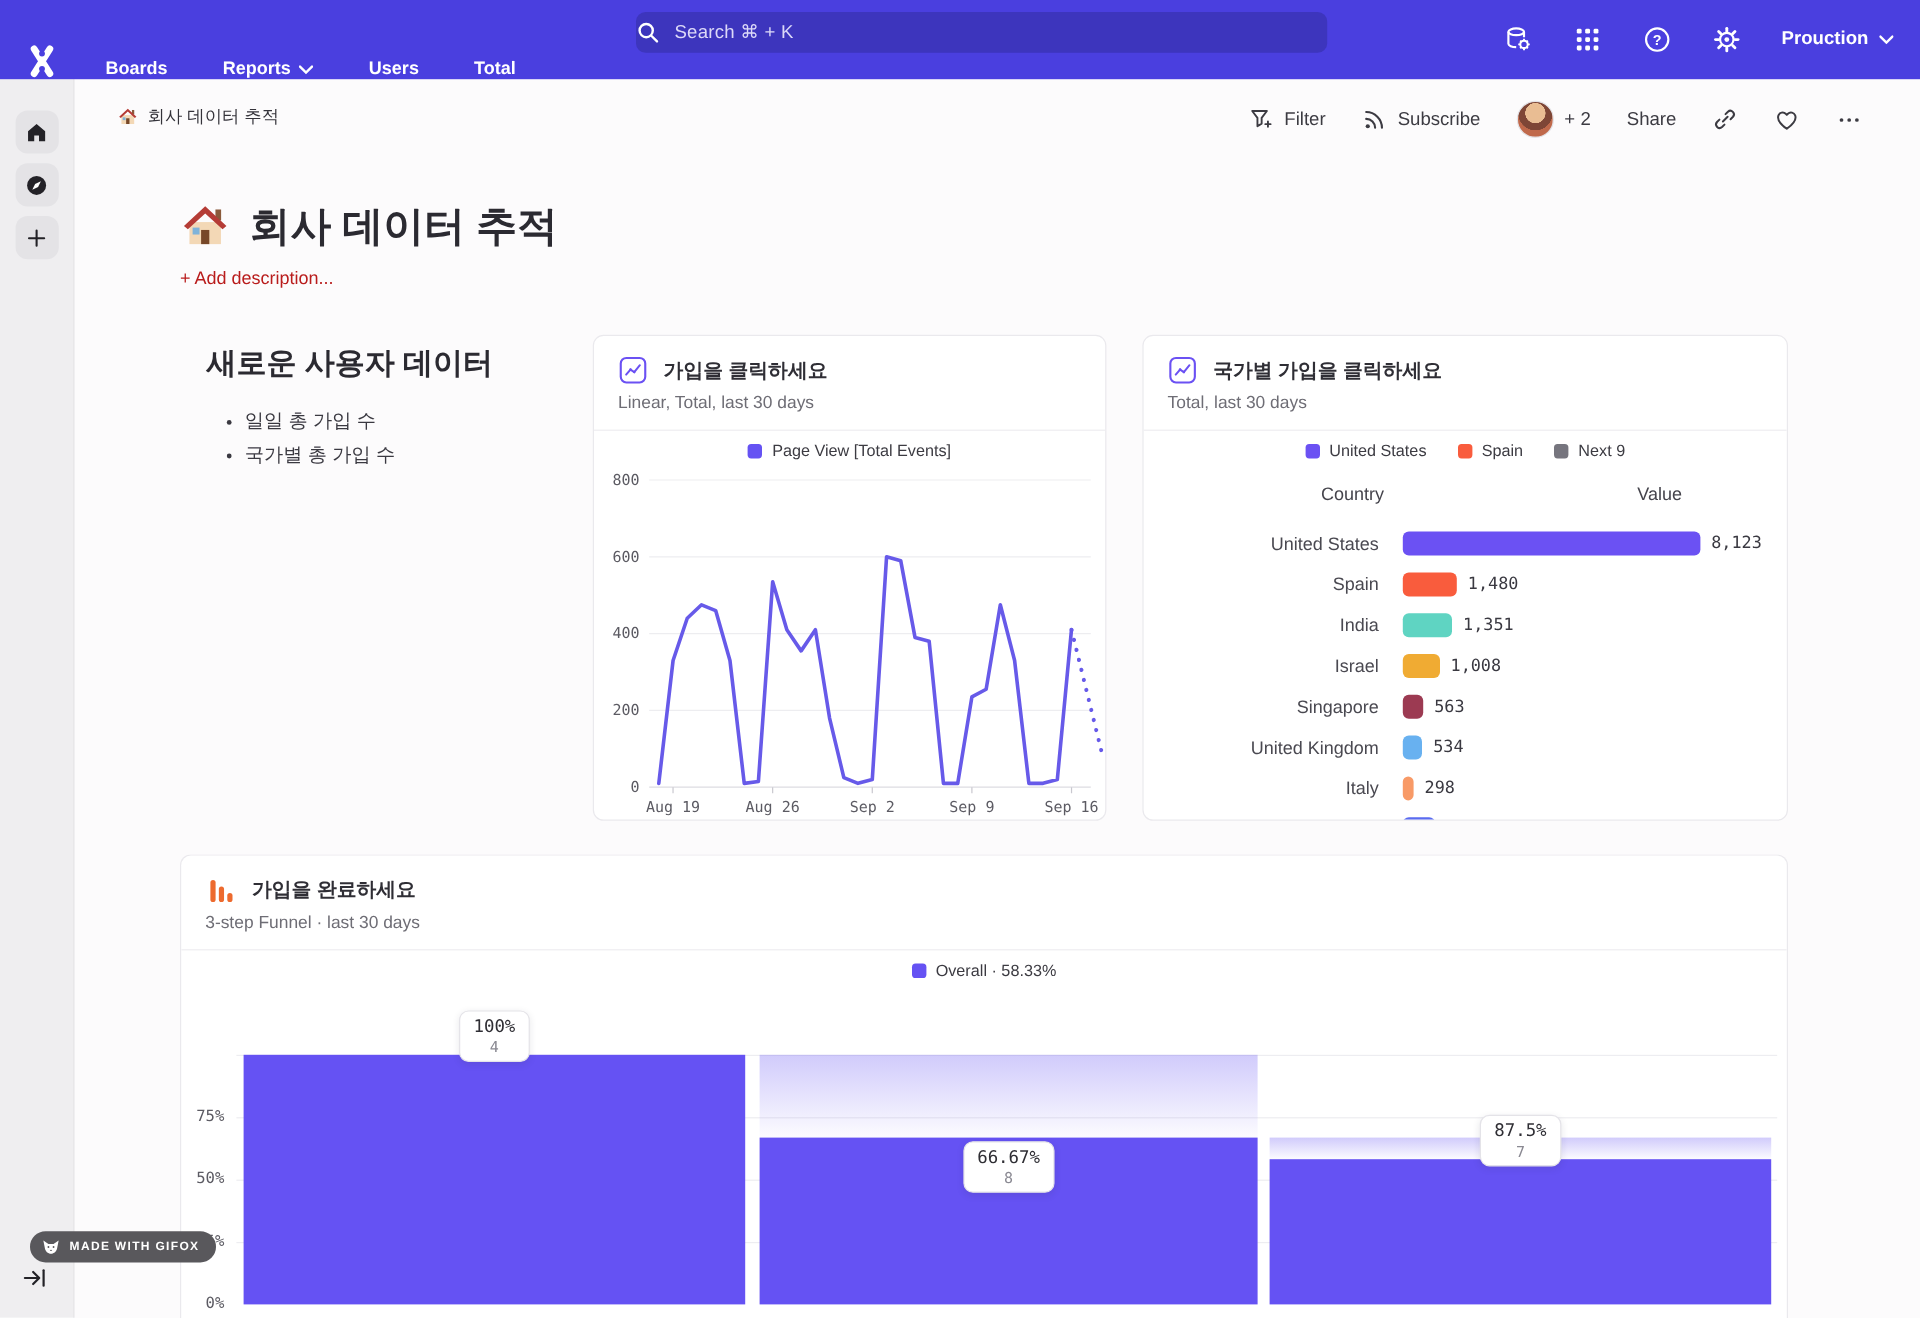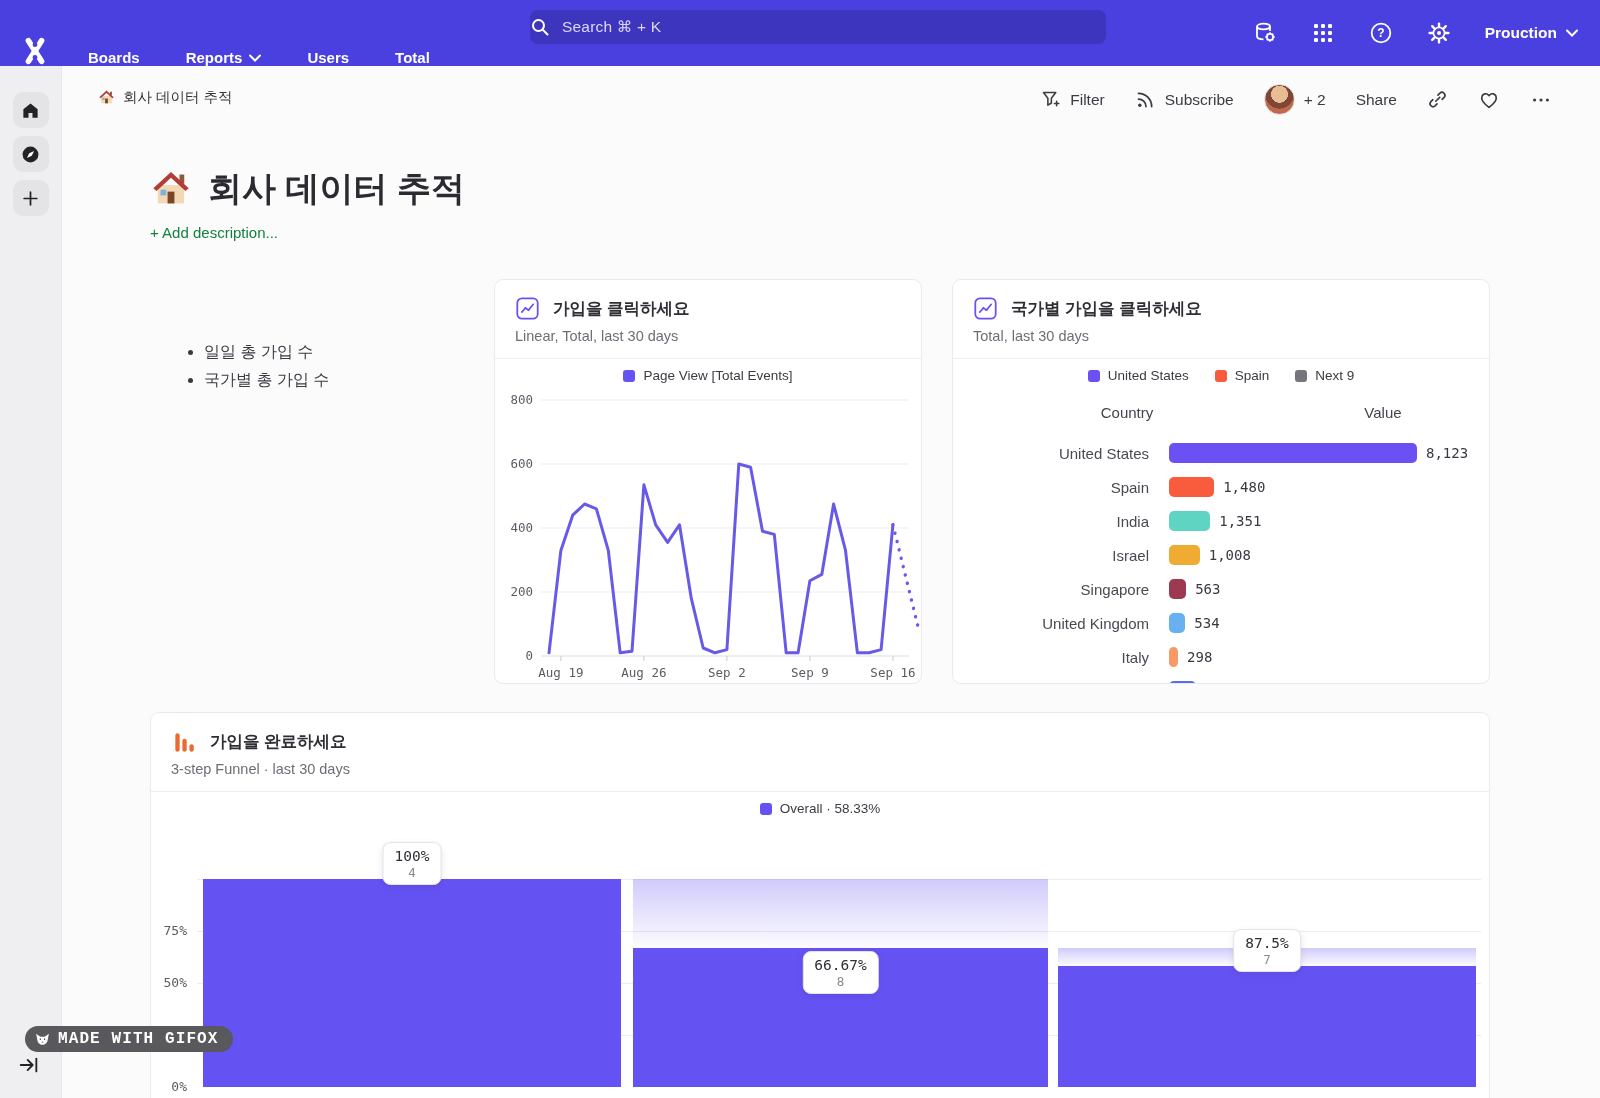--- a/index.html
+++ b/index.html
@@ -37,21 +37,21 @@
   .board-actions { position:absolute; right:48px; top:18px; display:flex; align-items:center; gap:30px;
     color:#3c3b42; font-size:15.5px; }
   .action { display:flex; align-items:center; gap:9px; cursor:pointer; white-space:nowrap; }
   .action svg { width:21px; height:21px; }
   .avatar { width:31px; height:31px; border-radius:50%;
     background:radial-gradient(circle at 50% 32%, #e9bd93 0 34%, #7e4636 35% 58%, #c0694b 59% 100%);
     border:1px solid #e3e2e6; }
 
   .page-title { position:absolute; left:88px; top:100px; display:flex; align-items:center; gap:16px;
     font-size:34px; font-weight:700; color:#2b2a31; }
-  .add-desc { position:absolute; left:88px; top:158px; font-size:15px; color:#15803d; cursor:text; }
+  .add-desc { position:absolute; left:88px; top:158px; font-size:15px; color:#b91c1c; cursor:text; }
 
   .intro-h { position:absolute; left:110px; top:220px; font-size:25px; font-weight:700; color:#2b2a31; }
   .intro-ul { position:absolute; left:128px; top:272px; font-size:16px; color:#3a3941; line-height:28px; }
   .intro-ul li { margin-left:14px; }
 
   .card { position:absolute; background:#fff; border:1px solid #eae9ed; border-radius:9px; overflow:hidden; }
   .card1 { left:432px; top:213px; width:428px; height:405px; }
   .card2 { left:890px; top:213px; width:538px; height:405px; }
   .card3 { left:88px;  top:646px; width:1340px; height:452px; border-bottom:none; }
   .card-head { position:absolute; left:20px; top:16px; display:flex; align-items:center; gap:13px; }
@@ -80,21 +80,21 @@
   .f-ylab { position:absolute; width:36px; text-align:right; font-size:13px; color:#5c5b63; }
   .fbar-solid { position:absolute; background:#6552f3; cursor:pointer; }
   .fbar-fade { position:absolute; background:linear-gradient(to bottom, rgba(101,82,243,.30), rgba(101,82,243,.02)); }
   .fbadge { position:absolute; transform:translateX(-50%); background:#fff; border:1px solid #e4e3e8;
     border-radius:8px; box-shadow:0 2px 6px rgba(40,38,60,.10); padding:5px 11px 4px; text-align:center; z-index:5; }
   .fbadge .pct { font-size:14.5px; color:#2f2e34; }
   .fbadge .cnt { font-size:12.5px; color:#8a8992; margin-top:1px; }
 
   .gifox { position:absolute; left:25px; top:1026px; height:26px; background:#59585c; border-radius:999px;
     display:flex; align-items:center; padding:0 14px 0 9px; gap:7px; z-index:60; }
-  .gifox-label { color:#fff; font-size:16px; font-weight:700; letter-spacing:1.1px;font-family:Liberation Mono, monospace; }
+  .gifox-label { color:#fff; font-size:10px; font-weight:700; letter-spacing:1.1px; }
 
   .house { flex:none; }
 </style>
 </head>
 <body>
 
 <header class="navbar">
   <svg class="nav-logo" viewBox="0 0 32 32">
     <path d="M9 5 L23 27" stroke="#fff" stroke-width="6" stroke-linecap="round" fill="none"></path>
     <path d="M23 5 L9 27" stroke="#fff" stroke-width="6" stroke-linecap="round" fill="none"></path>
@@ -264,20 +264,21 @@
       <rect x="6" y="13" width="20" height="14" fill="#f3d8b6"></rect>
       <rect x="22.5" y="5" width="3.6" height="7" fill="#8a5a3b"></rect>
       <path d="M2.5 15.5 L16 3 L29.5 15.5 L27 17.5 L16 7.5 L5 17.5 Z" fill="#b53c36"></path>
       <rect x="13.4" y="18" width="5.2" height="9" fill="#774728"></rect>
       <rect x="8" y="16.5" width="4.4" height="4.4" fill="#7fb3d9"></rect>
     </svg>
     <span>회사 데이터 추적</span>
   </div>
   <div class="add-desc">+ Add description...</div>
 
+  <div class="intro-h">새로운 사용자 데이터</div>
   <ul class="intro-ul">
     <li>일일 총 가입 수</li>
     <li>국가별 총 가입 수</li>
   </ul>
 
   <div class="card card1">
     <div class="card-head">
       <svg width="25" height="25" viewBox="0 0 24 24">
         <rect x="2.2" y="2.2" width="19.6" height="19.6" rx="4.5" stroke="#6b51f3" stroke-width="1.7" fill="none"></rect>
         <path d="M6.5 15.5 L10 11.5 L13 13.5 L17.5 8" stroke="#6b51f3" stroke-width="1.6" fill="none" stroke-linecap="round"></path>

